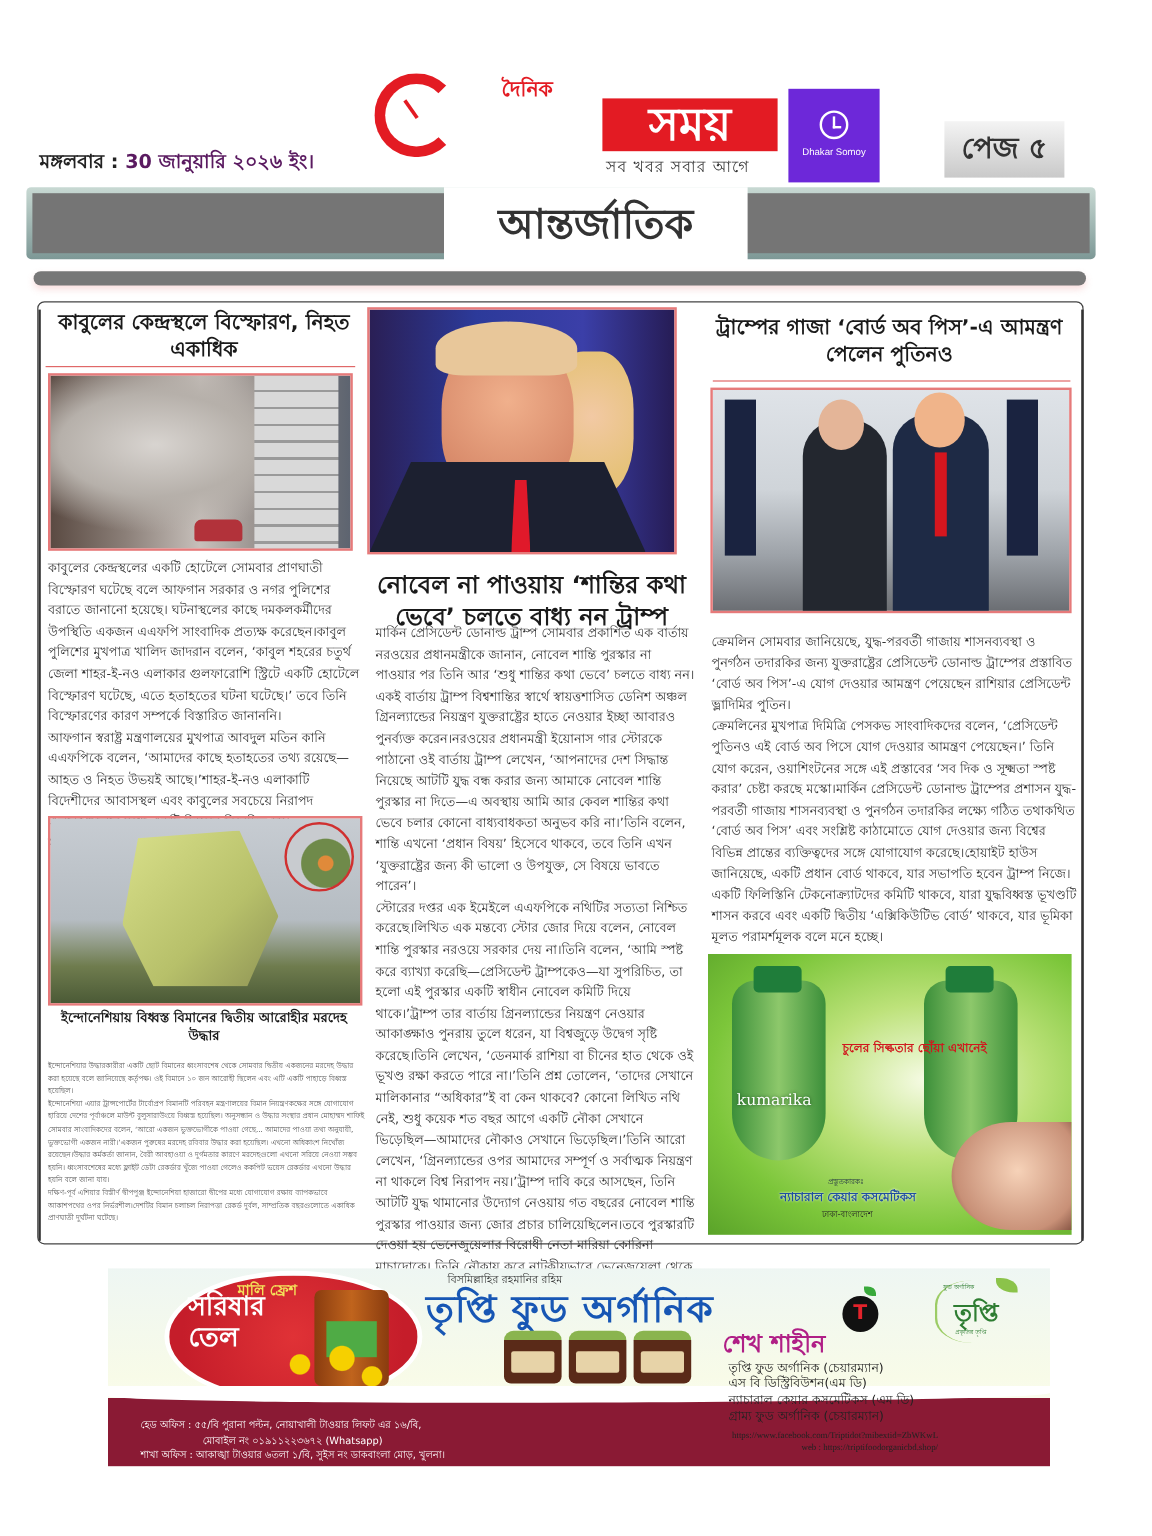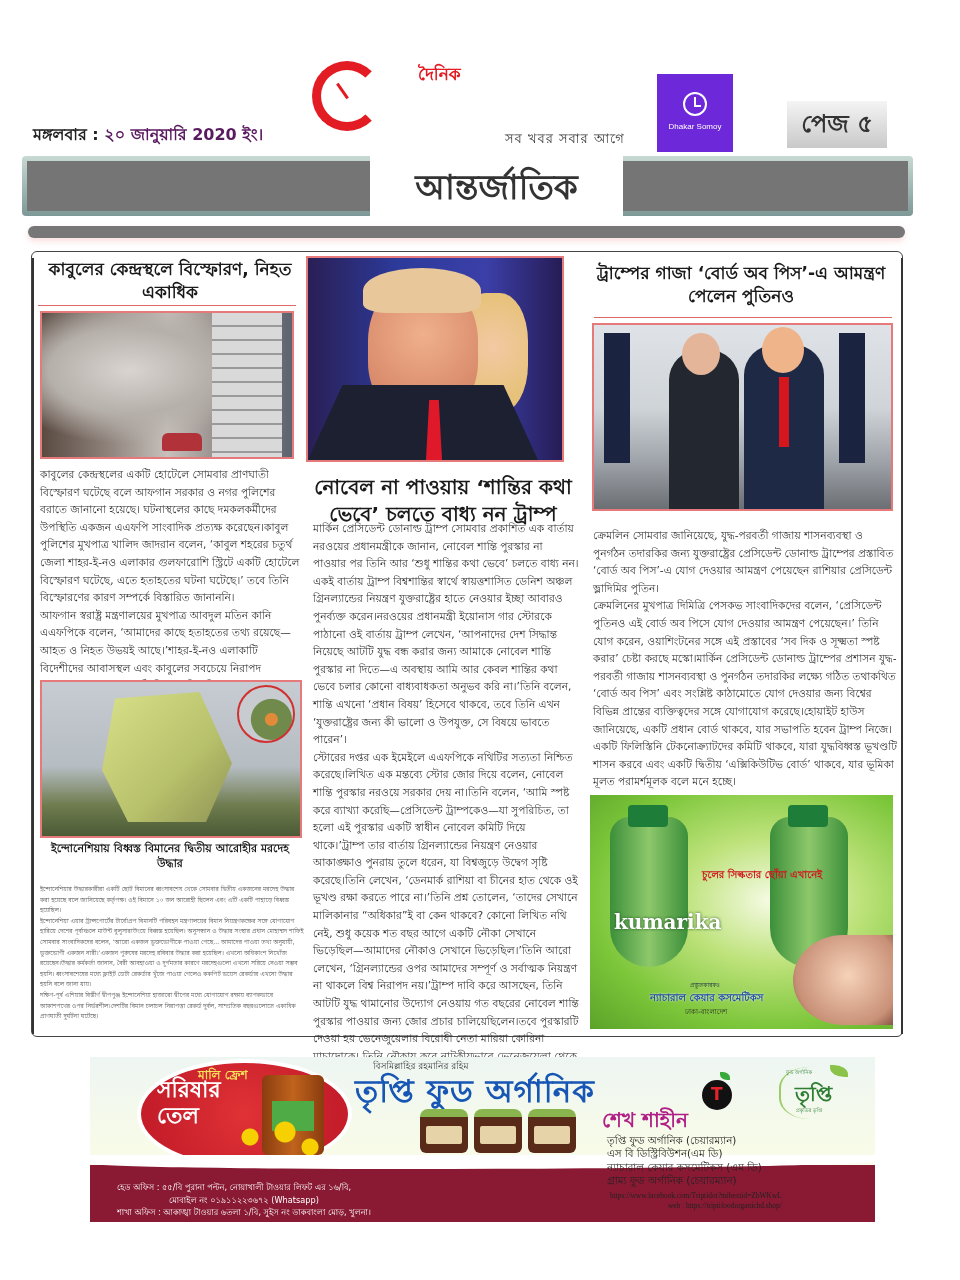--- a/index.html
+++ b/index.html
@@ -68,21 +68,21 @@
   .ph-putin .man2 { position: absolute; left: 150px; top: 20px; width: 80px; height: 170px; background: #1e2a45; border-radius: 30px 30px 0 0; }
   .ph-putin .head1 { position: absolute; left: 88px; top: 8px; width: 38px; height: 42px; border-radius: 50%; background: #e4b598; }
   .ph-putin .head2 { position: absolute; left: 168px; top: 2px; width: 42px; height: 46px; border-radius: 50%; background: #f0b48a; }
   .ph-putin .tie2 { position: absolute; left: 185px; top: 52px; width: 10px; height: 70px; background: #d5161e; }
   .ph-putin .guard { position: absolute; top: 8px; width: 26px; height: 130px; background: #1a2340; }
 
   .ad-kumarika { position: absolute; left: 590px; top: 795px; width: 303px; height: 234px;
     background: radial-gradient(ellipse at 60% 45%, #f6fbe5 0%, #bde27a 35%, #7cc63a 70%, #5aa329 100%); overflow: hidden; }
   .ad-kumarika .bottle { position: absolute; top: 22px; width: 78px; height: 150px; border-radius: 20px 20px 40px 40px; background: linear-gradient(90deg, #3c8f3a, #8dc86b 50%, #3c8f3a); }
   .ad-kumarika .cap { position: absolute; top: 10px; width: 40px; height: 22px; background: #1f7d3a; border-radius: 4px; }
-  .ad-kumarika .brand { position: absolute; left: 24px; top: 115px; font-family: "DejaVu Serif", serif; font-weight: bold; font-size: 20px; color: #fff; text-shadow: 0 0 3px #1a4f1a; }
+  .ad-kumarika .brand { position: absolute; left: 24px; top: 115px; font-family: "DejaVu Serif", serif; font-weight: normal; font-size: 13px; color: #fff; text-shadow: 0 0 3px #1a4f1a; }
   .ad-kumarika .slogan { position: absolute; left: 112px; top: 73px; font-size: 10px; font-weight: bold; color: #d0181e; text-align: center; line-height: 13px; }
   .ad-kumarika .face { position: absolute; right: 0; top: 140px; width: 100px; height: 90px; border-radius: 50% 0 0 50%; background: radial-gradient(circle at 55% 45%, #f6d2b8, #c89077 70%, #6a3b2e); }
   .ad-kumarika .maker { position: absolute; left: 60px; top: 195px; font-size: 10px; font-weight: bold; color: #1f4fa0; text-shadow: 0 0 2px #fff; }
   .ad-kumarika .city { position: absolute; left: 95px; top: 211px; font-size: 7px; color: #222; }
   .ad-kumarika .credit { position: absolute; left: 100px; top: 185px; font-size: 6px; color: #234; }
 
   
   .bottom-ad { position: absolute; left: 90px; top: 1057px; width: 785px; height: 165px; overflow: hidden;
     background: linear-gradient(180deg, #eef6f3 0%, #f8fbe8 55%, #ffffff 100%); }
   .ba-circle { position: absolute; left: 47px; top: 2px; width: 215px; height: 110px; border-radius: 50%; background: radial-gradient(circle at 50% 50%, #e03236, #c51d2a 80%); border: 4px solid #fff; }
@@ -111,29 +111,30 @@
   .ba-roles { position: absolute; left: 517px; top: 77px; font-size: 10.3px; color: #222; line-height: 13.3px; }
   .ba-web { position: absolute; left: 520px; top: 134px; font-family: Liberation Serif, serif; font-size: 7.4px; color: #222; line-height: 9.5px; text-align: right; }
 </style>
 </head>
 <body>
 
 <div class="masthead">
   <div class="logo">
     <div class="logo-dial"></div>
     <span class="logo-dainik">দৈনিক</span>
+    <span class="logo-somoy">সময়</span>
     <span class="logo-tagline">সব খবর সবার আগে</span>
   </div>
   <div class="logo-badge">
     <div class="badge-clock"></div>
     <span class="badge-text">Dhakar Somoy</span>
   </div>
   <div class="date-line">
     <span>মঙ্গলবার :</span>
-    <span class="date-rest">২০ জানুয়ারি 2020 ইং।</span>
+    <span class="date-rest">30 জানুয়ারি ২০২৬ ইং।</span>
   </div>
   <div class="page-no">পেজ ৫</div>
 </div>
 
 <div class="section-bar">
     <div class="section-bar-inner"></div>
   </div>
 <div class="section-title-box">আন্তর্জাতিক</div>
 <div class="section-rule"></div>
 

